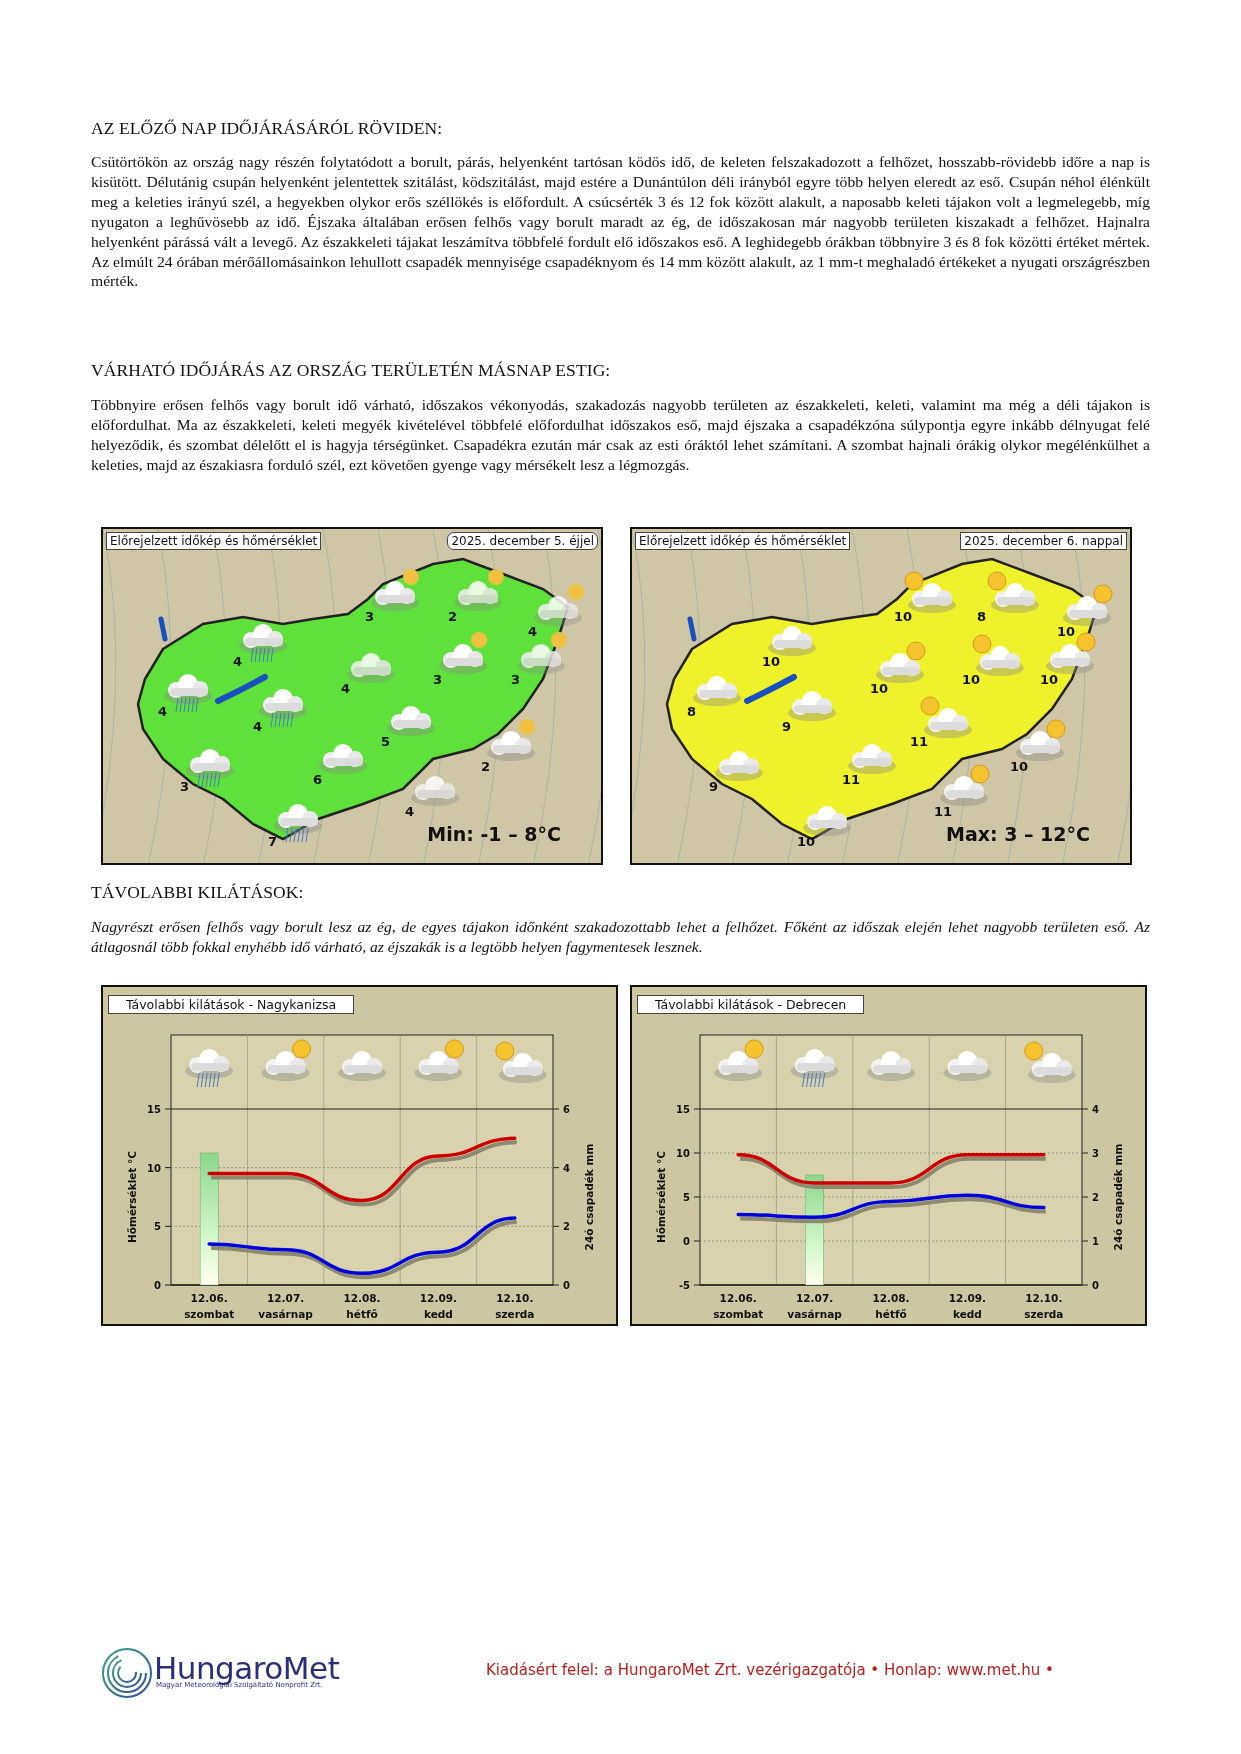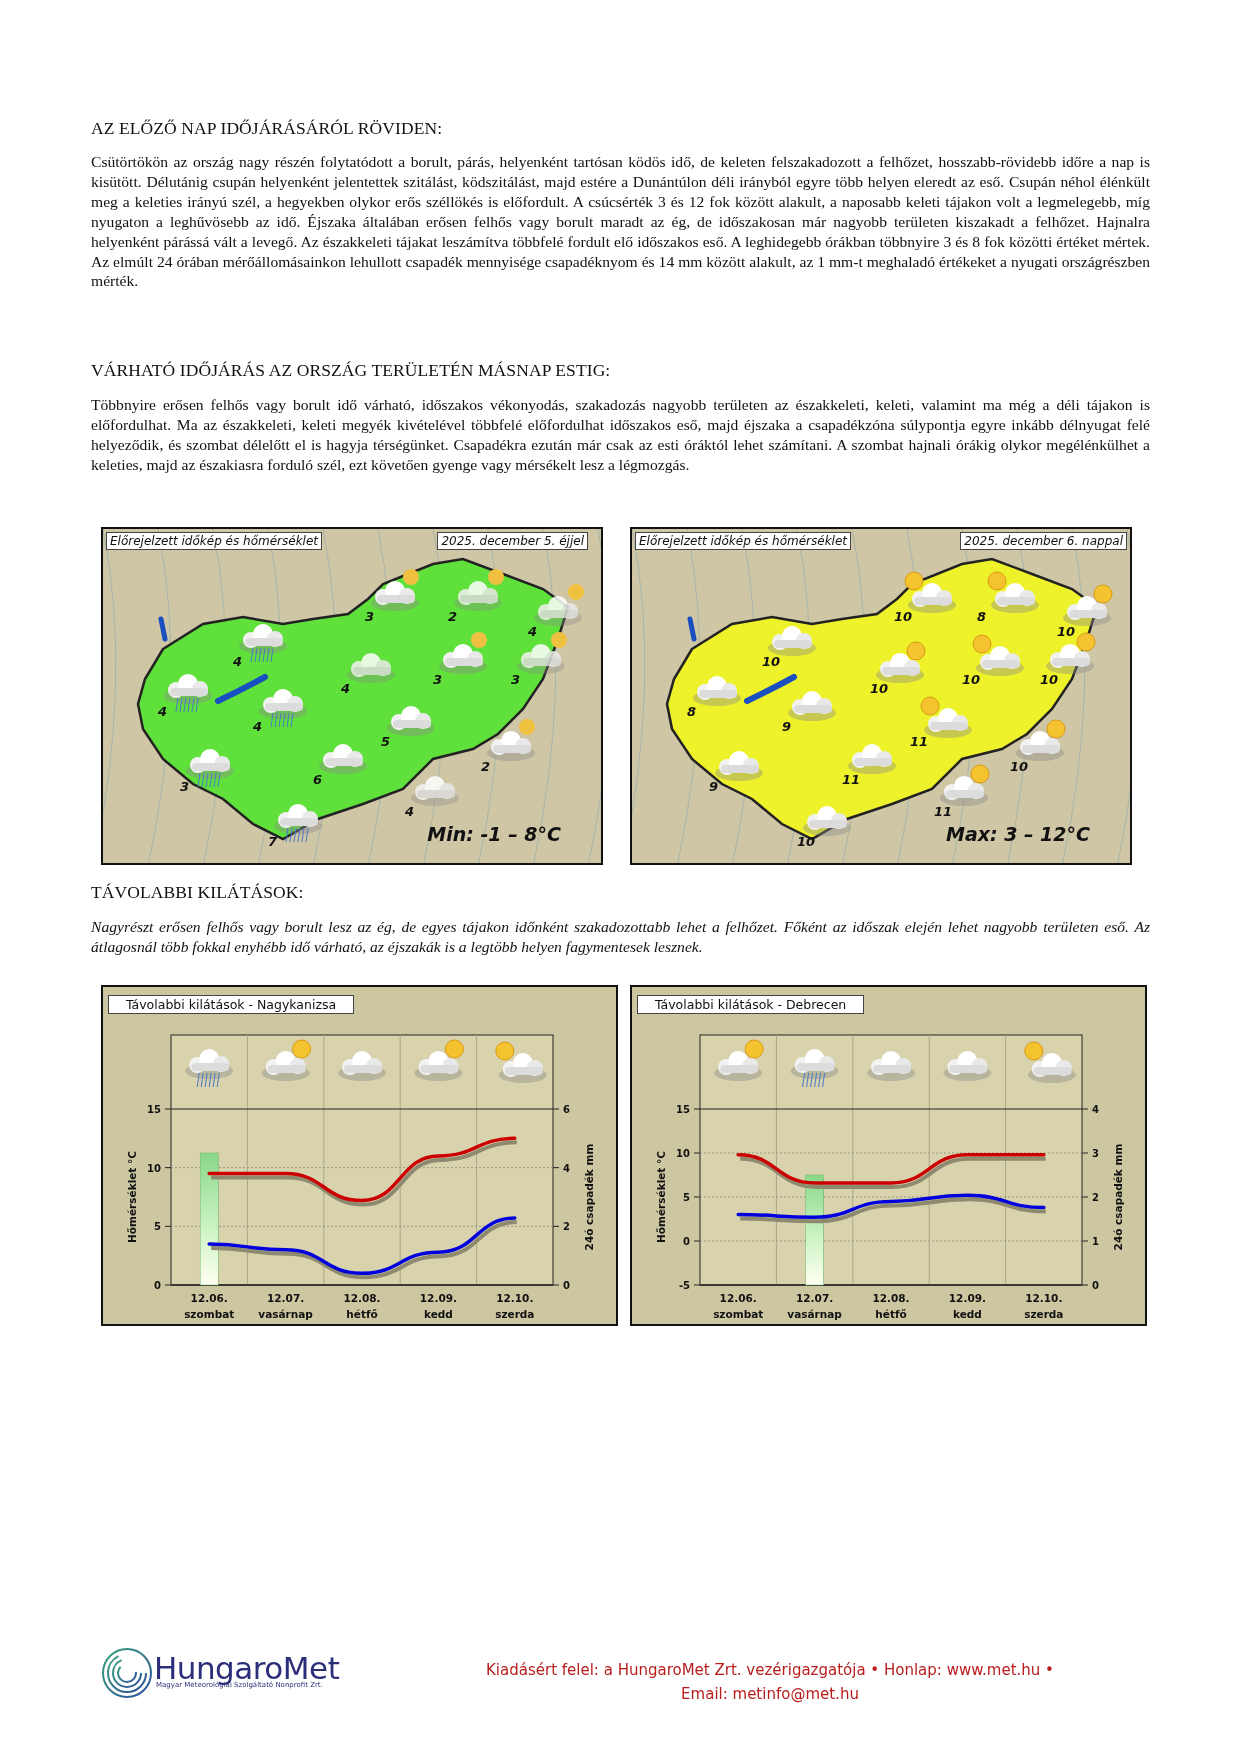--- a/index.html
+++ b/index.html
@@ -1,19 +1,19 @@
 <!DOCTYPE html>
 <html><head>
 <meta charset="utf-8">
 <style>
   html, body { margin:0; padding:0; background:#fff; }
   body { width:1241px; height:1754px; position:relative; font-family:"Liberation Serif", serif; color:#111; }
   .section-title { position:absolute; left:91px; font-size:17.5px; letter-spacing:0.1px; }
   .para { position:absolute; left:91px; width:1059px; font-size:15.6px; line-height:19.9px; text-align:justify; }
-  .map { position:absolute; top:527px; width:502px; height:338px; border:2px solid #111; box-sizing:border-box; overflow:hidden; background:#cfc6a6;font-style:italic; }
+  .map { position:absolute; top:527px; width:502px; height:338px; border:2px solid #111; box-sizing:border-box; overflow:hidden; background:#cfc6a6; }
   .map svg { position:absolute; left:0; top:0; }
   .map-label { position:absolute; top:3px; background:#fff; border:1px solid #444; font-family:"DejaVu Sans", sans-serif; font-size:12px; padding:0 3px; line-height:16px; }
   .map-num { position:absolute; font-family:"DejaVu Sans", sans-serif; font-weight:bold; font-size:13px; color:#111; }
   .map-range { position:absolute; right:40px; bottom:18px; font-family:"DejaVu Sans", sans-serif; font-weight:bold; font-size:19px; color:#111; }
   .chart { position:absolute; top:985px; width:517px; height:341px; border:2px solid #111; box-sizing:border-box; background:#ccc7a0; overflow:hidden; }
   .chart-label { position:absolute; left:5px; top:8px; background:#fff; border:1px solid #444; font-family:"DejaVu Sans", sans-serif; font-size:12.5px; padding:0 17px; line-height:17px; }
   .chart svg { position:absolute; left:0; top:0; }
   .footer-logo { position:absolute; left:100px; top:1650px; }
   .logo-text { position:absolute; left:54px; top:0; font-family:"DejaVu Sans", sans-serif; font-size:31px; color:#2b2f7a; letter-spacing:-0.5px; }
   .logo-sub { position:absolute; left:56px; top:31px; font-family:"DejaVu Sans", sans-serif; font-size:7px; color:#2b2f7a; white-space:nowrap; }
@@ -216,21 +216,21 @@
         </g>
         <line x1="12" y1="24" x2="10" y2="38" stroke="#4a7ac8" stroke-width="1"></line>
         <line x1="16" y1="24" x2="14" y2="38" stroke="#4a7ac8" stroke-width="1"></line>
         <line x1="20" y1="24" x2="18" y2="38" stroke="#4a7ac8" stroke-width="1"></line>
         <line x1="24" y1="24" x2="22" y2="38" stroke="#4a7ac8" stroke-width="1"></line>
         <line x1="28" y1="24" x2="26" y2="38" stroke="#4a7ac8" stroke-width="1"></line>
         <line x1="32" y1="24" x2="30" y2="38" stroke="#4a7ac8" stroke-width="1"></line>
       </g>
     </svg>
   <div class="map-label" style="left:3px;">Előrejelzett időkép és hőmérséklet</div>
-  <div class="map-label" style="right:13px;">2025. december 5. éjjel</div>
+  <div class="map-label" style="right:3px;border-radius:7px;">2025. december 5. éjjel</div>
   <div class="map-range">Min: -1 – 8°C</div>
 <div class="map-num" style="left: 262px; top: 80px;">3</div>
     <div class="map-num" style="left: 345px; top: 80px;">2</div>
     <div class="map-num" style="left: 425px; top: 95px;">4</div>
     <div class="map-num" style="left: 130px; top: 125px;">4</div>
     <div class="map-num" style="left: 238px; top: 152px;">4</div>
     <div class="map-num" style="left: 330px; top: 143px;">3</div>
     <div class="map-num" style="left: 408px; top: 143px;">3</div>
     <div class="map-num" style="left: 55px; top: 175px;">4</div>
     <div class="map-num" style="left: 150px; top: 190px;">4</div>
@@ -661,14 +661,13 @@
     <circle cx="27" cy="27" r="24" fill="none" stroke="url(#lg)" stroke-width="2"></circle>
     <circle cx="27" cy="27" r="19" fill="none" stroke="url(#lg)" stroke-width="2" stroke-dasharray="80 40"></circle>
     <circle cx="27" cy="27" r="14" fill="none" stroke="url(#lg)" stroke-width="2" stroke-dasharray="60 30"></circle>
     <circle cx="27" cy="27" r="9" fill="none" stroke="url(#lg)" stroke-width="2" stroke-dasharray="35 20"></circle>
   </svg>
   <div class="logo-text">HungaroMet</div>
   <div class="logo-sub">Magyar Meteorológiai Szolgáltató Nonprofit Zrt.</div>
 </div>
 <div class="footer-text">
   <div>Kiadásért felel: a HungaroMet Zrt. vezérigazgatója • Honlap: www.met.hu •</div>
-  <div>Email: metinfo@met.hu</div>
 </div>
 
 </body></html>

